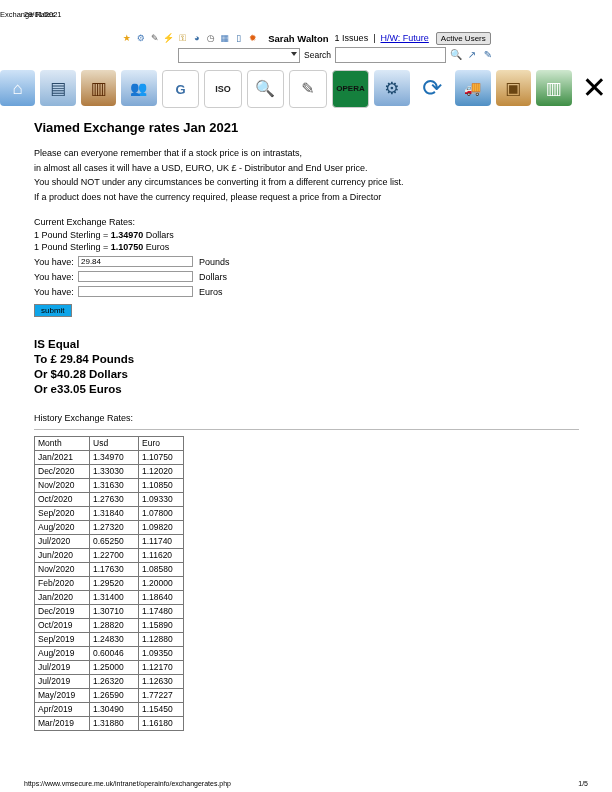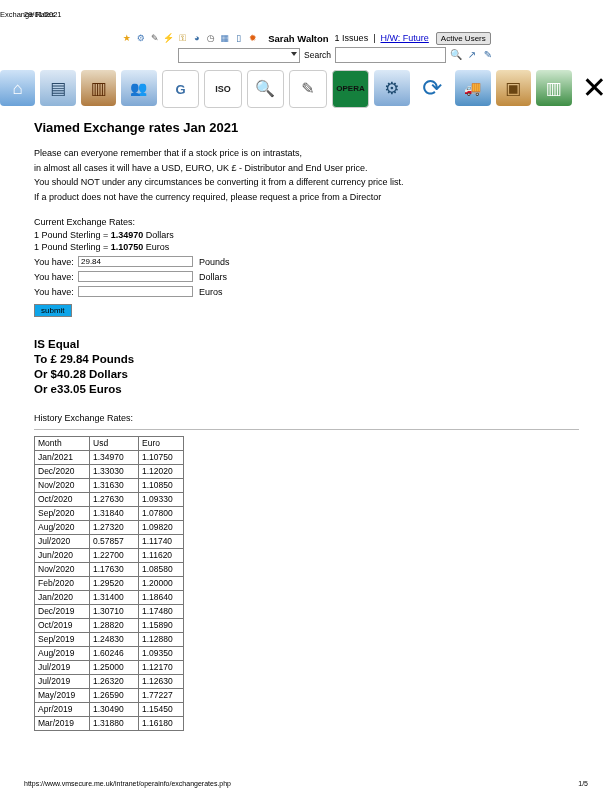--- a/index.html
+++ b/index.html
@@ -348,21 +348,21 @@
             <td class="c-usd">1.31840</td>
             <td class="c-euro">1.07800</td>
           </tr>
           <tr>
             <td class="c-month">Aug/2020</td>
             <td class="c-usd">1.27320</td>
             <td class="c-euro">1.09820</td>
           </tr>
           <tr>
             <td class="c-month">Jul/2020</td>
-            <td class="c-usd">0.57857</td>
+            <td class="c-usd">0.65250</td>
             <td class="c-euro">1.11740</td>
           </tr>
           <tr>
             <td class="c-month">Jun/2020</td>
             <td class="c-usd">1.22700</td>
             <td class="c-euro">1.11620</td>
           </tr>
           <tr>
             <td class="c-month">Nov/2020</td>
             <td class="c-usd">1.17630</td>
@@ -388,21 +388,21 @@
             <td class="c-usd">1.28820</td>
             <td class="c-euro">1.15890</td>
           </tr>
           <tr>
             <td class="c-month">Sep/2019</td>
             <td class="c-usd">1.24830</td>
             <td class="c-euro">1.12880</td>
           </tr>
           <tr>
             <td class="c-month">Aug/2019</td>
-            <td class="c-usd">1.60246</td>
+            <td class="c-usd">0.60046</td>
             <td class="c-euro">1.09350</td>
           </tr>
           <tr>
             <td class="c-month">Jul/2019</td>
             <td class="c-usd">1.25000</td>
             <td class="c-euro">1.12170</td>
           </tr>
           <tr>
             <td class="c-month">Jul/2019</td>
             <td class="c-usd">1.26320</td>

